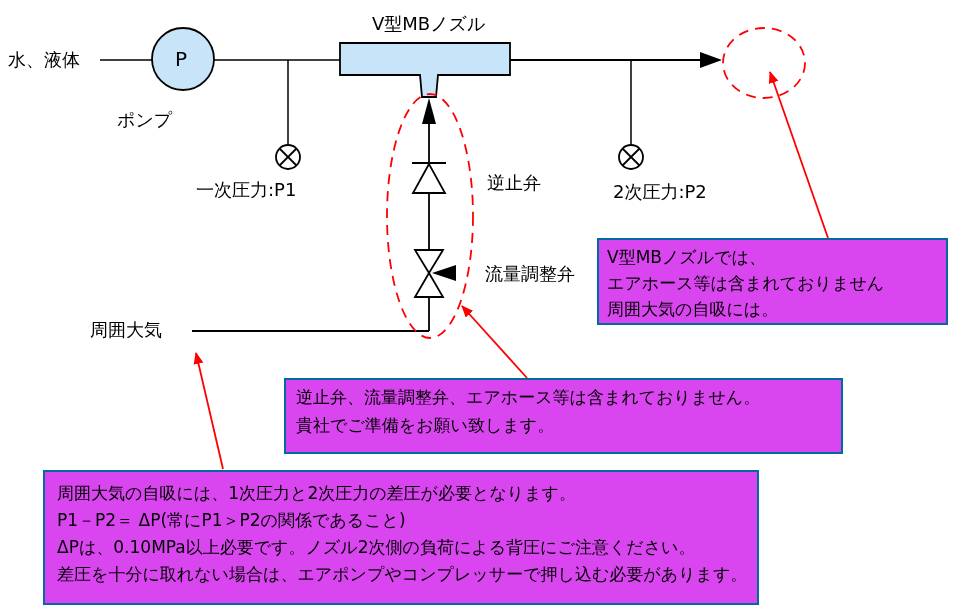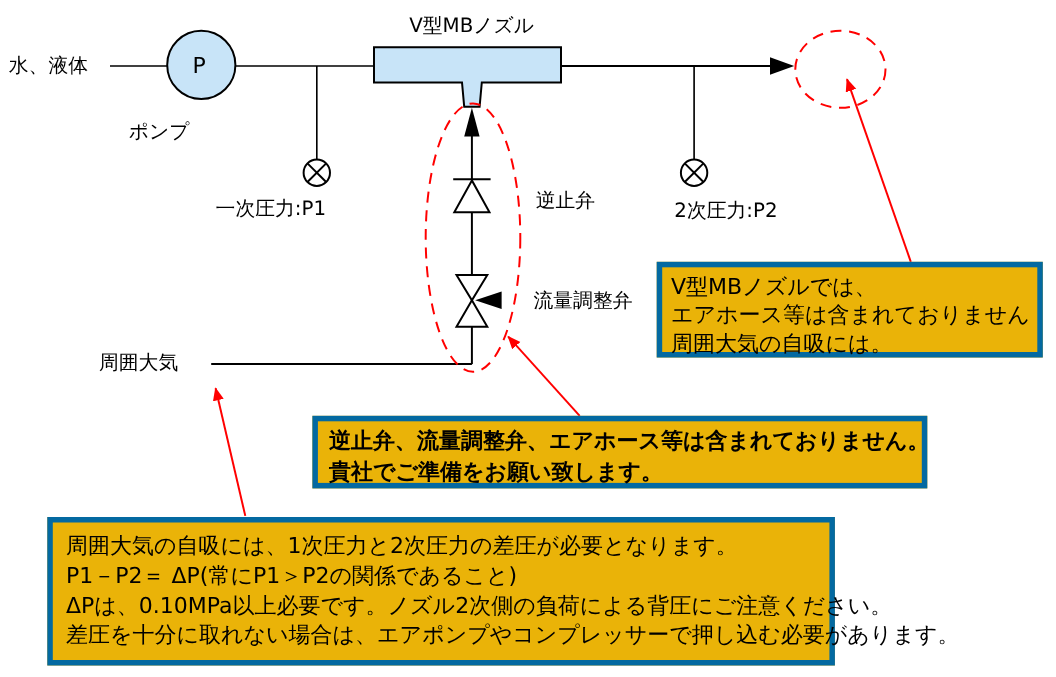--- a/index.html
+++ b/index.html
@@ -4,27 +4,27 @@
 <style>
   html,body{margin:0;padding:0;background:#ffffff;}
   #stage{
     position:relative;width:960px;height:615px;background:#ffffff;
     font-family:"DejaVu Sans","Liberation Sans",sans-serif;color:#000;overflow:hidden;
   }
   #diagram-svg{position:absolute;left:0;top:0;}
   .lbl{position:absolute;font-size:18px;line-height:1.2;white-space:nowrap;}
   .pump-p{position:absolute;font-size:20px;}
   .note{
-    position:absolute;box-sizing:border-box;border:5px solid #0369a1;
-    background:#eab308;font-size:20px;white-space:nowrap;
+    position:absolute;box-sizing:border-box;border:2px solid #0369a1;
+    background:#d946ef;font-size:17px;white-space:nowrap;
   }
   .note .note-line{white-space:nowrap;}
   #note-nozzle{left:597px;top:238px;width:351px;height:87px;padding:4px 8px;}
   #note-nozzle .note-line{line-height:26px;}
-  #note-valves{left:284px;top:378px;width:559px;height:66px;padding:3px 10px;font-weight:bold;}
+  #note-valves{left:284px;top:378px;width:559px;height:76px;padding:3px 10px;}
   #note-valves .note-line{line-height:28px;}
   #note-pressure{left:43px;top:470px;width:716px;height:135px;padding:8px 12px;}
   #note-pressure .note-line{line-height:27px;}
 </style>
 </head>
 <body>
 
 <div id="stage">
 
   <svg id="diagram-svg" width="960" height="615" viewBox="0 0 960 615">

